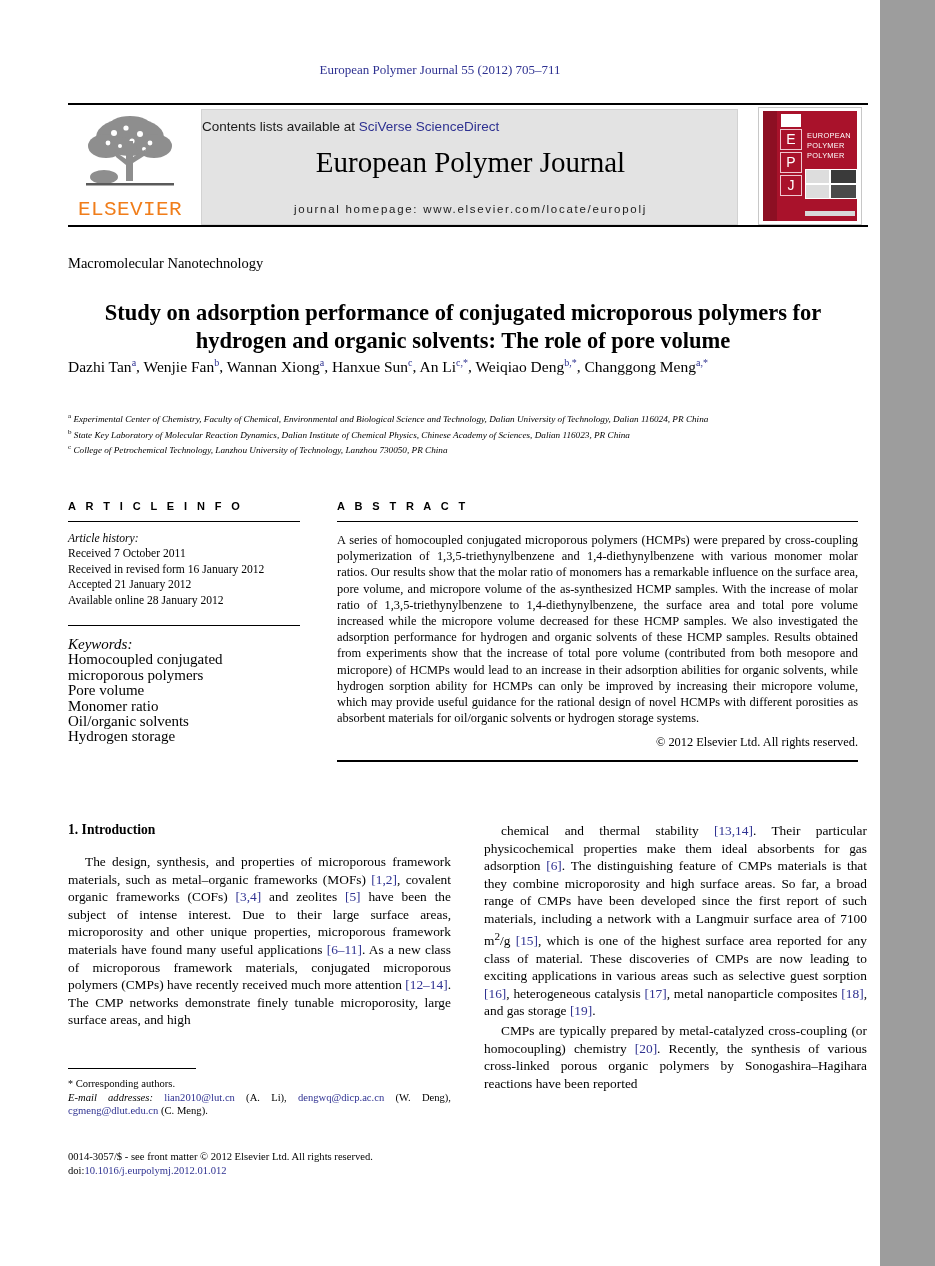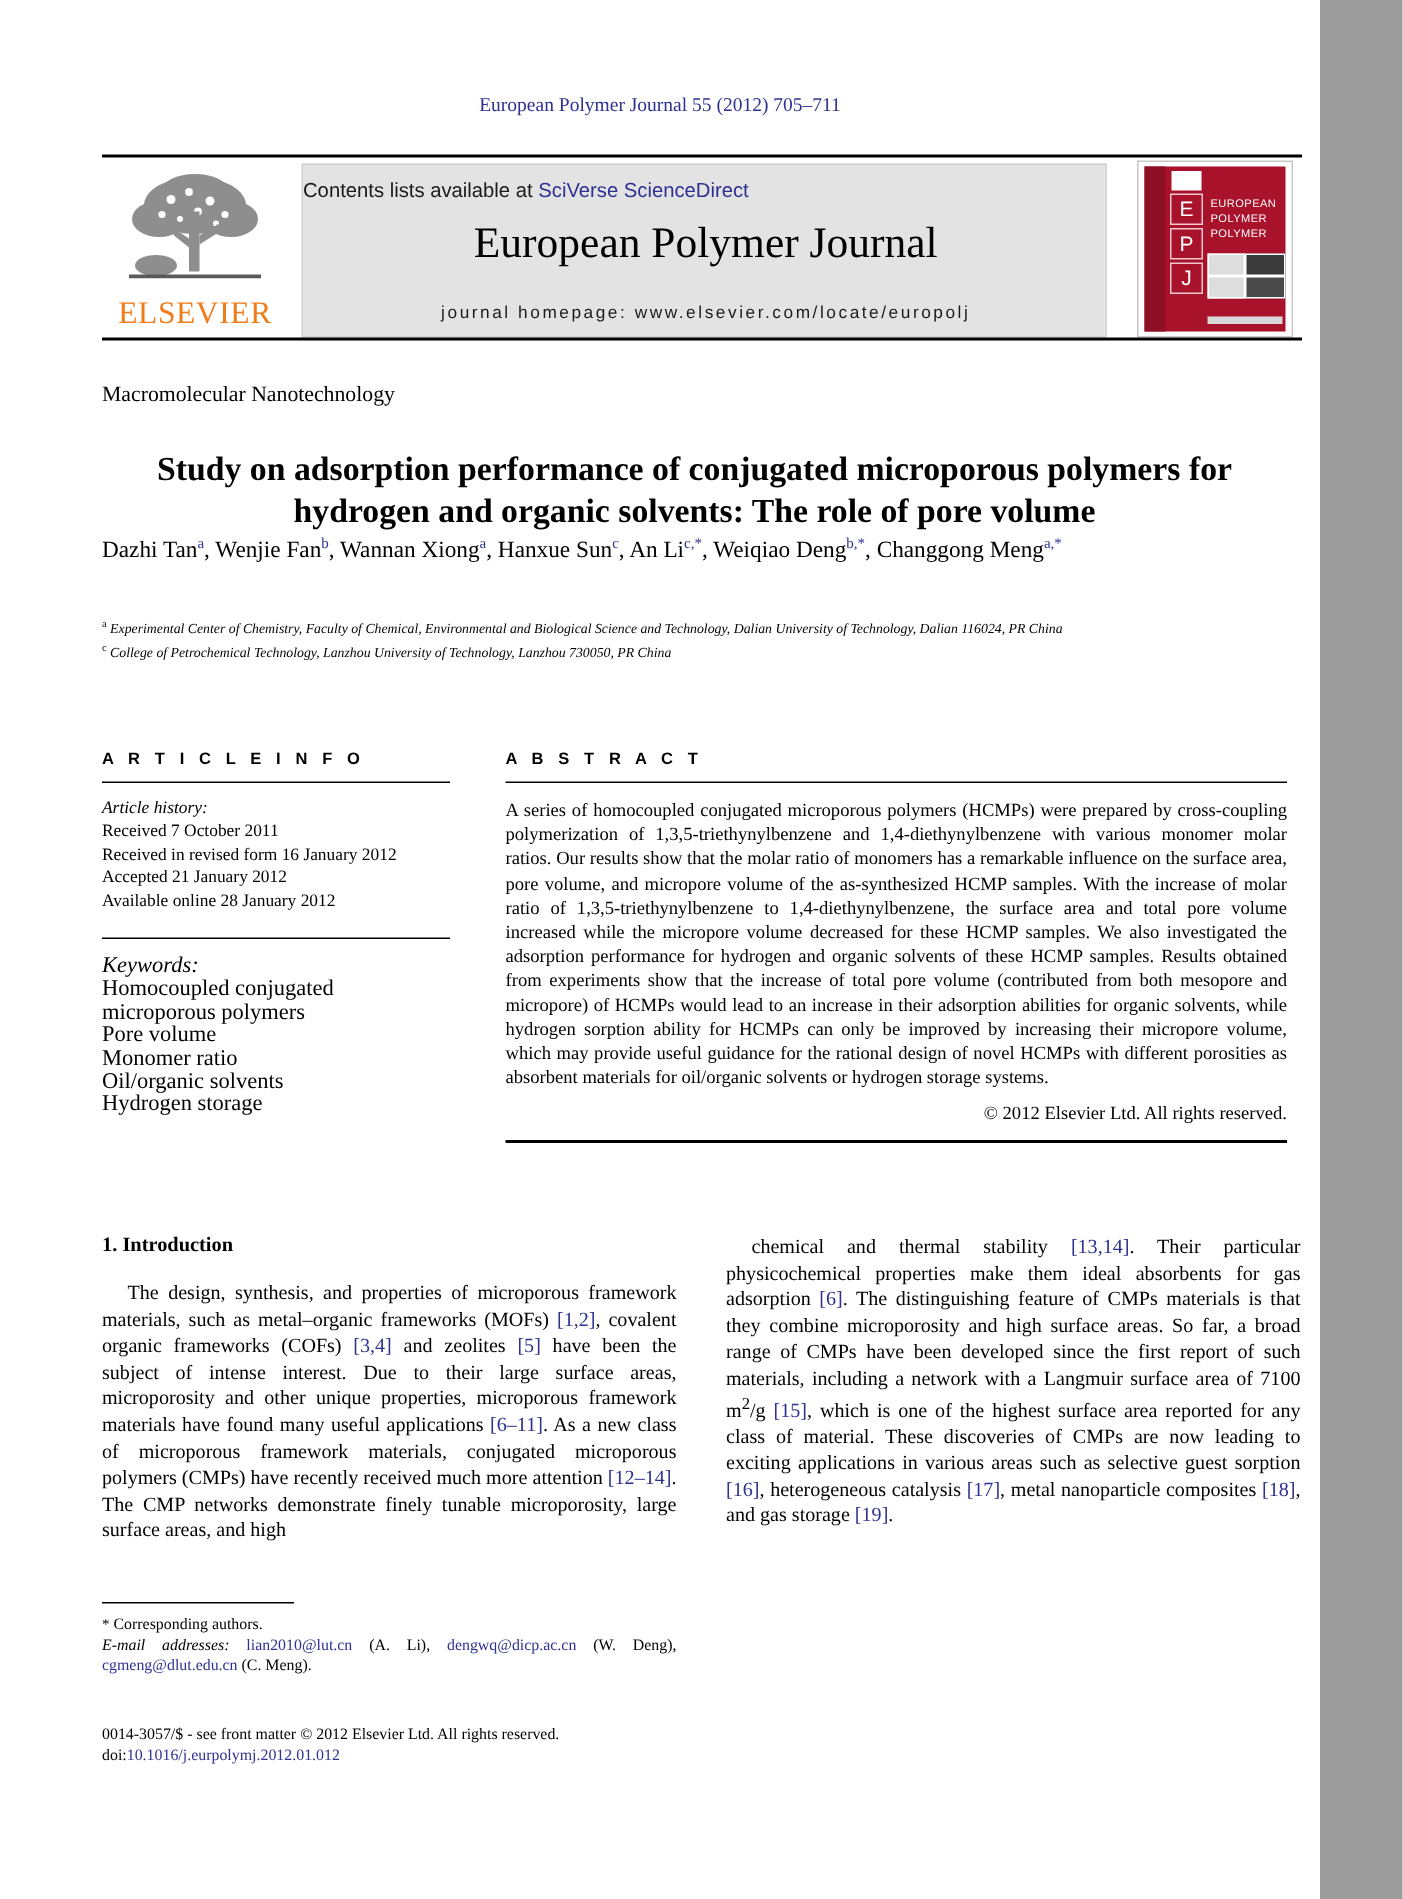--- a/index.html
+++ b/index.html
@@ -75,21 +75,21 @@
     width: 100px;
     height: 80px;
   }
   #elsevier-wordmark {
     position: absolute;
     left: 0;
     bottom: 2px;
     width: 116px;
     text-align: center;
     color: #f07d1a;
-    font-family: Liberation Serif, serif;
+    font-family: Liberation Mono, monospace;
     font-size: 21px;
     letter-spacing: 0.4px;
   }
   #journal-banner {
     position: absolute;
     left: 133px;
     top: 6px;
     width: 537px;
     height: 116px;
     background: #e3e3e3;
@@ -476,20 +476,21 @@
   </div>
 
   <div id="section-label">Macromolecular Nanotechnology</div>
 
   <h1 id="article-title">Study on adsorption performance of conjugated microporous polymers for hydrogen and organic solvents: The role of pore volume</h1>
 
   <div id="authors">Dazhi Tan<sup>a</sup>, Wenjie Fan<sup>b</sup>, Wannan Xiong<sup>a</sup>, Hanxue Sun<sup>c</sup>, An Li<sup>c,*</sup>, Weiqiao Deng<sup>b,*</sup>, Changgong Meng<sup>a,*</sup></div>
 
   <div id="affiliations">
     <div><sup>a</sup> Experimental Center of Chemistry, Faculty of Chemical, Environmental and Biological Science and Technology, Dalian University of Technology, Dalian 116024, PR China</div>
+    <div><sup>b</sup> State Key Laboratory of Molecular Reaction Dynamics, Dalian Institute of Chemical Physics, Chinese Academy of Sciences, Dalian 116023, PR China</div>
     <div><sup>c</sup> College of Petrochemical Technology, Lanzhou University of Technology, Lanzhou 730050, PR China</div>
   </div>
 
   <div id="info-col">
     <div class="col-heading">A R T I C L E    I N F O</div>
     <div class="rule-thin"></div>
     <div id="info-history">
       <div class="hist-label">Article history:</div>
       <div>Received 7 October 2011</div>
       <div>Received in revised form 16 January 2012</div>
@@ -515,20 +516,21 @@
     <div id="abstract-rule-bottom"></div>
   </div>
 
   <div id="body-left">
     <div class="sec-heading">1. Introduction</div>
     <p class="body-p">The design, synthesis, and properties of microporous framework materials, such as metal–organic frameworks (MOFs) <span class="cite">[1,2]</span>, covalent organic frameworks (COFs) <span class="cite">[3,4]</span> and zeolites <span class="cite">[5]</span> have been the subject of intense interest. Due to their large surface areas, microporosity and other unique properties, microporous framework materials have found many useful applications <span class="cite">[6–11]</span>. As a new class of microporous framework materials, conjugated microporous polymers (CMPs) have recently received much more attention <span class="cite">[12–14]</span>. The CMP networks demonstrate finely tunable microporosity, large surface areas, and high</p>
   </div>
 
   <div id="body-right">
     <p class="body-p">chemical and thermal stability <span class="cite">[13,14]</span>. Their particular physicochemical properties make them ideal absorbents for gas adsorption <span class="cite">[6]</span>. The distinguishing feature of CMPs materials is that they combine microporosity and high surface areas. So far, a broad range of CMPs have been developed since the first report of such materials, including a network with a Langmuir surface area of 7100 m<sup>2</sup>/g <span class="cite">[15]</span>, which is one of the highest surface area reported for any class of material. These discoveries of CMPs are now leading to exciting applications in various areas such as selective guest sorption <span class="cite">[16]</span>, heterogeneous catalysis <span class="cite">[17]</span>, metal nanoparticle composites <span class="cite">[18]</span>, and gas storage <span class="cite">[19]</span>.</p>
+    <p class="body-p">CMPs are typically prepared by metal-catalyzed cross-coupling (or homocoupling) chemistry <span class="cite">[20]</span>. Recently, the synthesis of various cross-linked porous organic polymers by Sonogashira–Hagihara reactions have been reported</p>
   </div>
 
   <div id="footnote-block">
     <div id="footnote-rule"></div>
     <div class="footnote-line">
       <span class="fn-mark">*</span>
       <span>Corresponding authors.</span>
     </div>
     <div class="footnote-line"><span class="email-label">E-mail addresses:</span> <span class="email-link">lian2010@lut.cn</span> (A. Li), <span class="email-link">dengwq@dicp.ac.cn</span> (W. Deng), <span class="email-link">cgmeng@dlut.edu.cn</span> (C. Meng).</div>
   </div>

